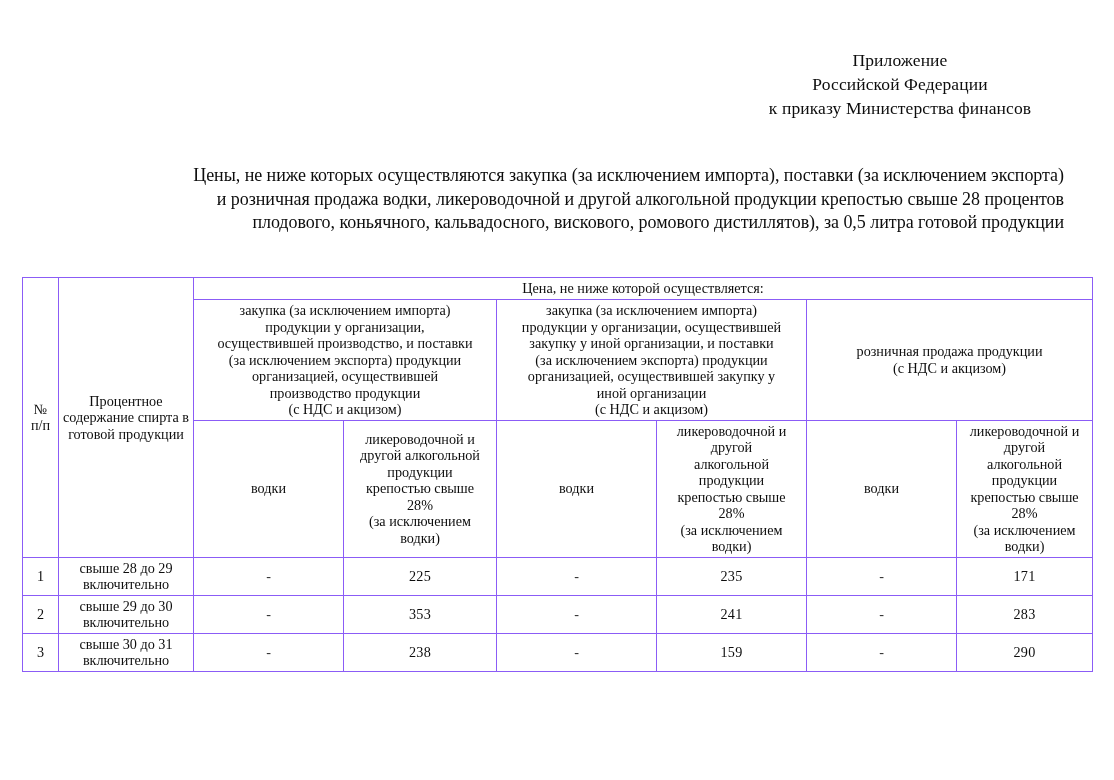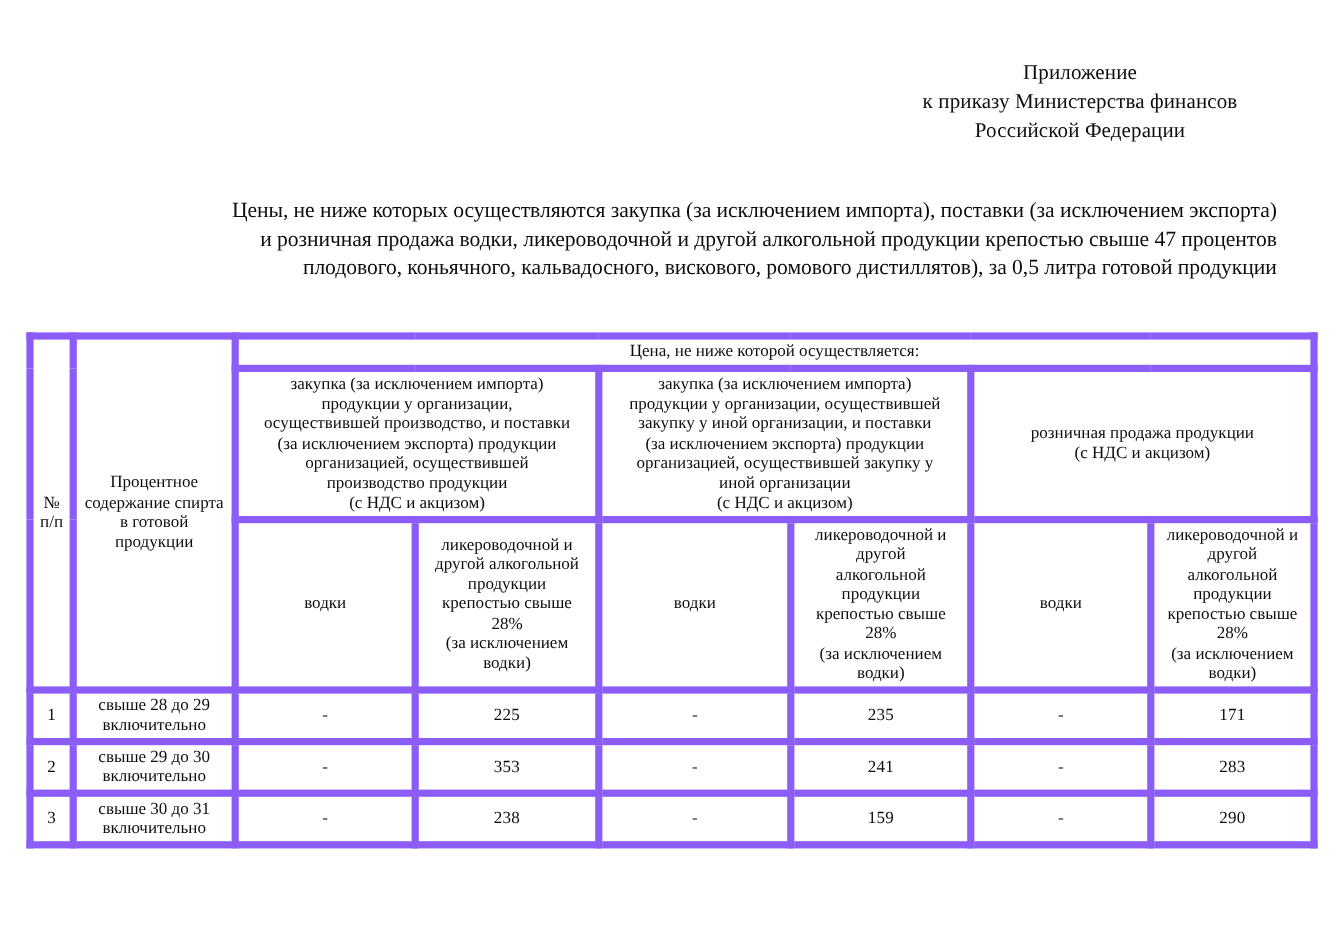--- a/index.html
+++ b/index.html
@@ -78,21 +78,21 @@
     top: 277px;
     width: 1070px;
   }
   table.price {
     border-collapse: collapse;
     width: 1070px;
     table-layout: fixed;
     font-size: 14px;
   }
   table.price td, table.price th {
-    border: 6px solid #8b5cf6;
+    border: 1px solid #8b5cf6;
     padding: 2px 3px;
     text-align: center;
     vertical-align: middle;
     font-weight: normal;
     line-height: 16.5px;
     font-size: 14.2px;
     word-wrap: break-word;
   }
   th.band {
     font-size: 15px;
@@ -135,27 +135,27 @@
   .c3-vodka  { width: 150px; }
   .c3-liq    { width: 136px; }
 </style>
 </head>
 <body>
 
 <div class="page">
 
   <div class="doc-ref">
     <div class="line">Приложение</div>
+    <div class="line">Российской Федерации</div>
     <div class="line">к приказу Министерства финансов</div>
-    <div class="line">Российской Федерации</div>
   </div>
 
   <div class="doc-title">
     <div class="tline">Цены, не ниже которых осуществляются закупка (за исключением импорта), поставки (за исключением экспорта)</div>
-    <div class="tline">и розничная продажа водки, ликероводочной и другой алкогольной продукции крепостью свыше 47 процентов</div>
+    <div class="tline">и розничная продажа водки, ликероводочной и другой алкогольной продукции крепостью свыше 28 процентов</div>
     <div class="tline">плодового, коньячного, кальвадосного, вискового, ромового дистиллятов), за 0,5 литра готовой продукции</div>
   </div>
 
   <div class="tbl-wrap">
     <table class="price">
       <colgroup>
         <col class="c-idx">
           <col class="c-pct">
         <col class="c1-vodka">
           <col class="c1-liq">

